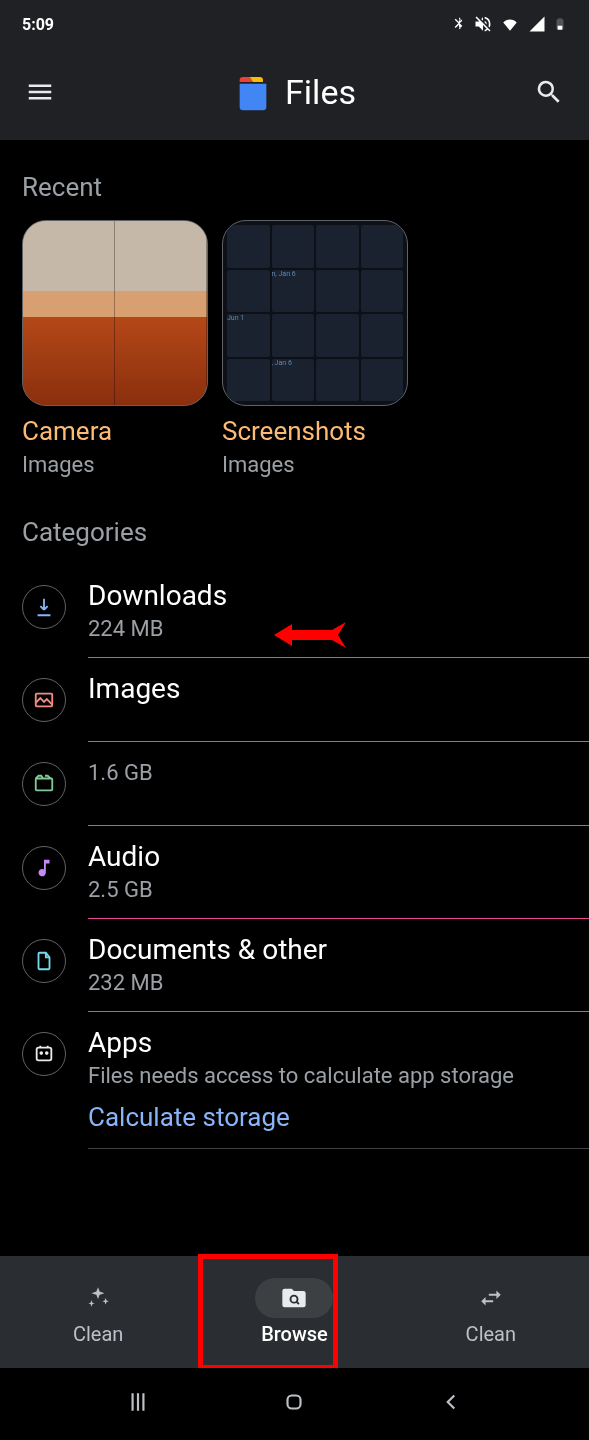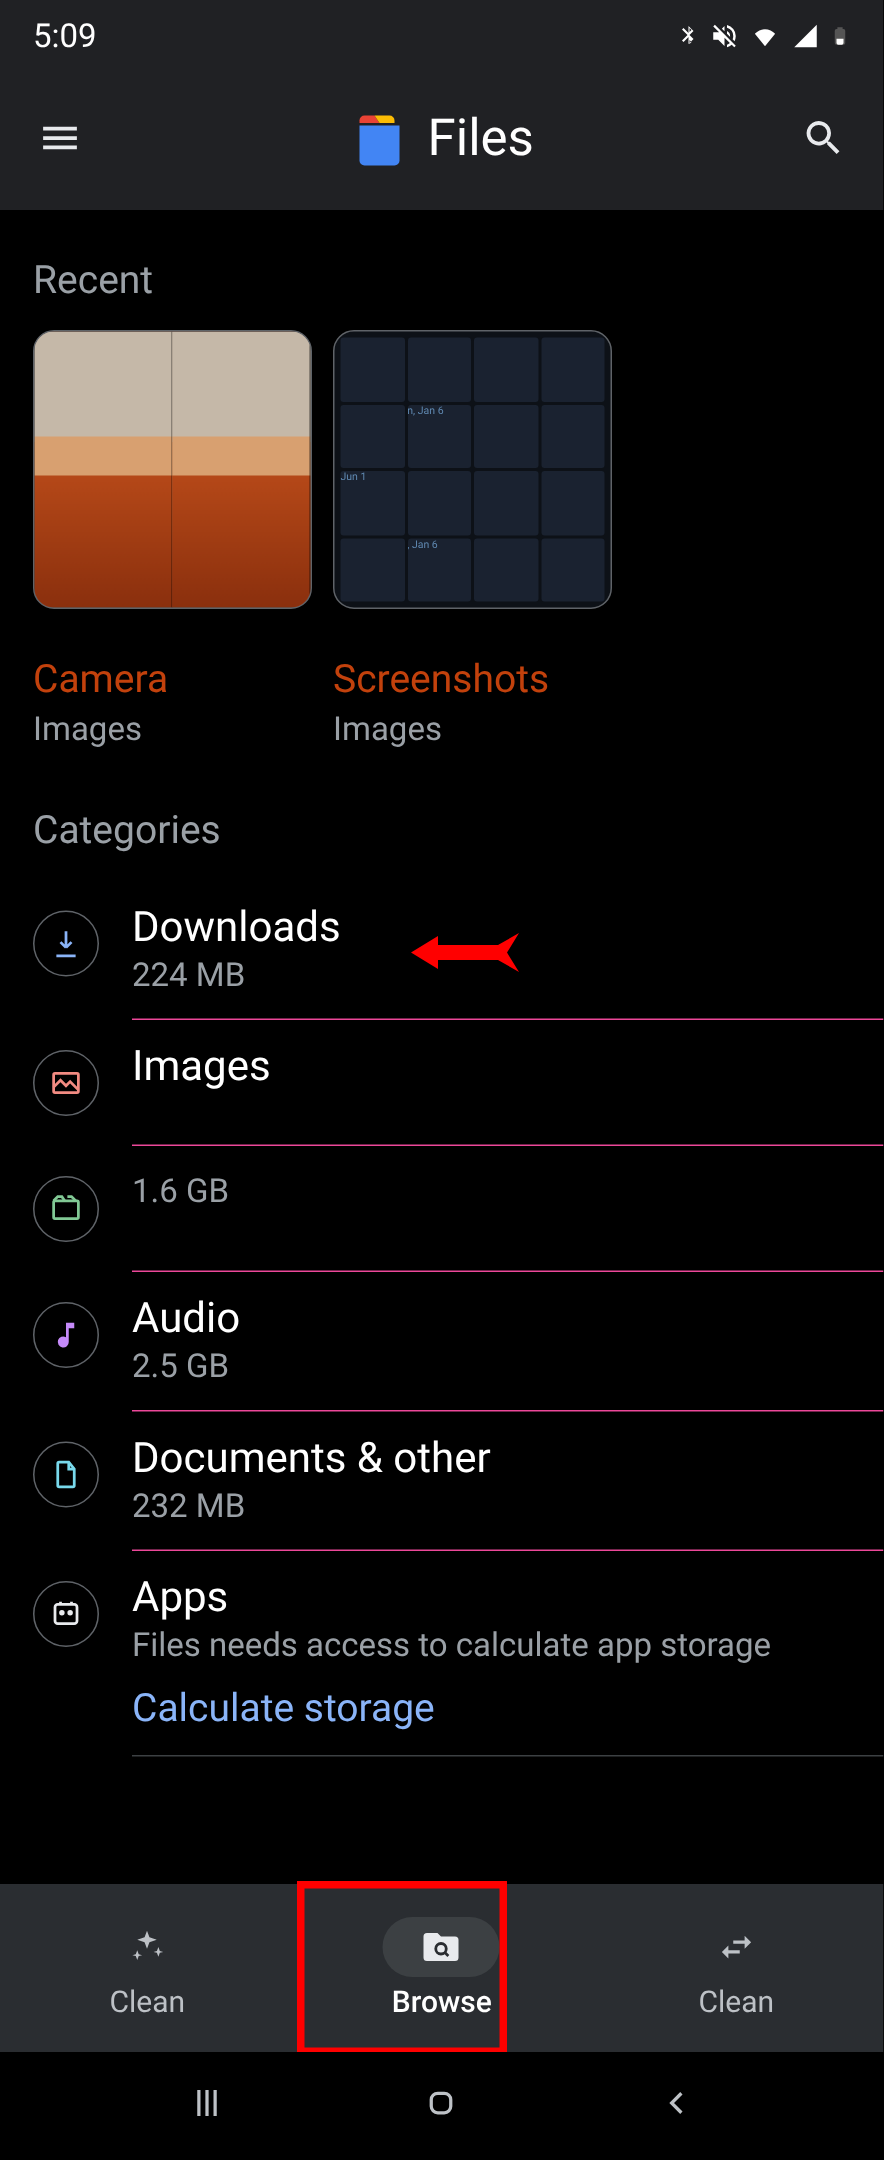--- a/index.html
+++ b/index.html
@@ -14,21 +14,21 @@
   }
   
   .status-bar {
     display: flex;
     justify-content: space-between;
     align-items: center;
     padding: 8px 22px 4px;
     height: 44px;
     background: #202124;
   }
-  .status-time { font-size: 22px; font-weight: 400; color: #fff; }
+  .status-time { font-size: 16px; font-weight: 700; color: #fff; }
   .status-icons { display: flex; gap: 6px; align-items: center; }
   .status-icons svg, .status-icons span { color: #fff; }
   
   .app-bar {
     display: flex;
     align-items: center;
     height: 96px;
     background: #202124;
     padding: 0 20px;
   }
@@ -46,21 +46,21 @@
     color: #9aa0a6;
     font-size: 26px;
     padding: 14px 22px 18px;
   }
   
   .recent-row { display: flex; gap: 14px; padding: 0 22px; }
   .recent-item { width: 186px; }
   .thumb {
     width: 186px; height: 186px;
     border: 1px solid #5f6368;
-    border-radius: 14px;
+    border-radius: 24px;
     overflow: hidden;
     position: relative;
   }
   .thumb-camera {
     background: linear-gradient(#b0a090 0%, #b0a090 40%, #c98050 40%, #a04020 100%);
     display: flex;
   }
   .thumb-camera::before, .thumb-camera::after {
     content:"";
     flex:1;
@@ -75,21 +75,21 @@
     gap: 2px;
     padding: 4px;
   }
   .thumb-ss div {
     background: #1a2230;
     border-radius: 2px;
     font-size: 7px;
     color: #5f88b0;
     overflow: hidden;
   }
-  .recent-label { font-size: 26px; color: #c2410c; margin-top: 32px; }
+  .recent-label { font-size: 26px; color: #fdba74; margin-top: 10px; }
   .recent-sub { font-size: 22px; color: #9aa0a6; margin-top: 6px; }
   
   .cat-list { padding: 0 0 0 22px; }
   .cat-row {
     display: flex;
     align-items: flex-start;
     padding: 14px 0 0 0;
     gap: 22px;
   }
   .cat-icon {

